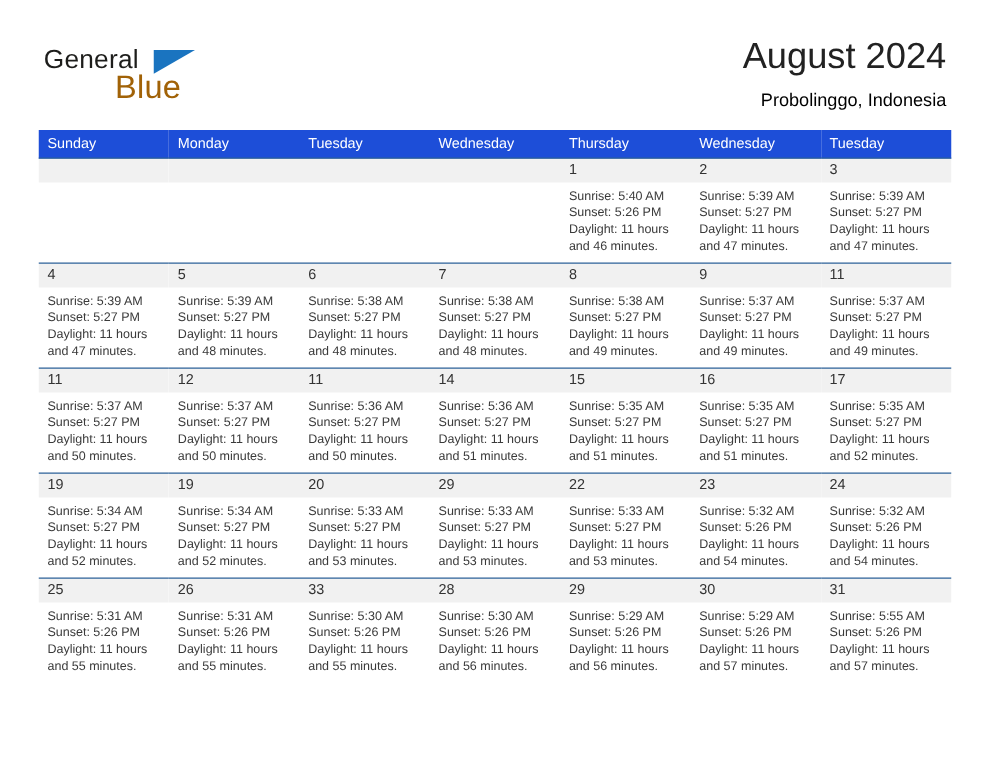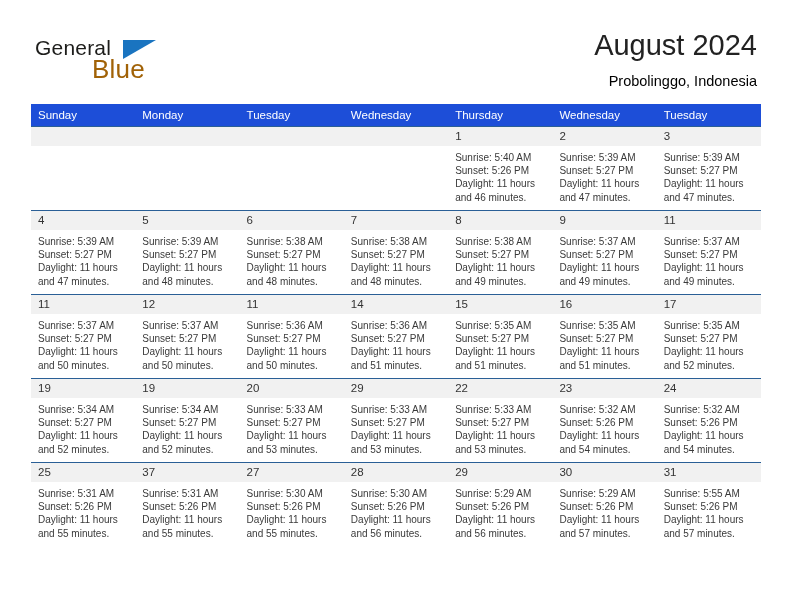--- a/index.html
+++ b/index.html
@@ -435,30 +435,30 @@
           <td>
             <div class="daynum">25</div>
             <div class="details">
               <div>Sunrise: 5:31 AM</div>
               <div>Sunset: 5:26 PM</div>
               <div>Daylight: 11 hours</div>
               <div>and 55 minutes.</div>
             </div>
           </td>
           <td>
-            <div class="daynum">37</div>
+            <div class="daynum">26</div>
             <div class="details">
               <div>Sunrise: 5:31 AM</div>
               <div>Sunset: 5:26 PM</div>
               <div>Daylight: 11 hours</div>
               <div>and 55 minutes.</div>
             </div>
           </td>
           <td>
-            <div class="daynum">27</div>
+            <div class="daynum">33</div>
             <div class="details">
               <div>Sunrise: 5:30 AM</div>
               <div>Sunset: 5:26 PM</div>
               <div>Daylight: 11 hours</div>
               <div>and 55 minutes.</div>
             </div>
           </td>
           <td>
             <div class="daynum">28</div>
             <div class="details">

